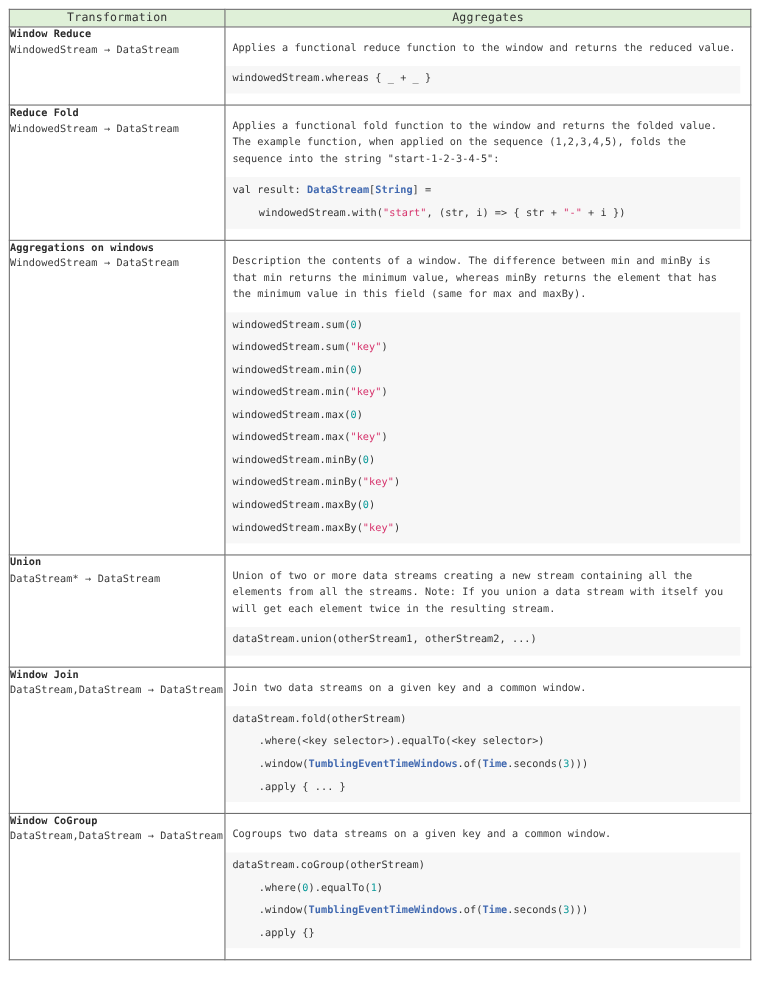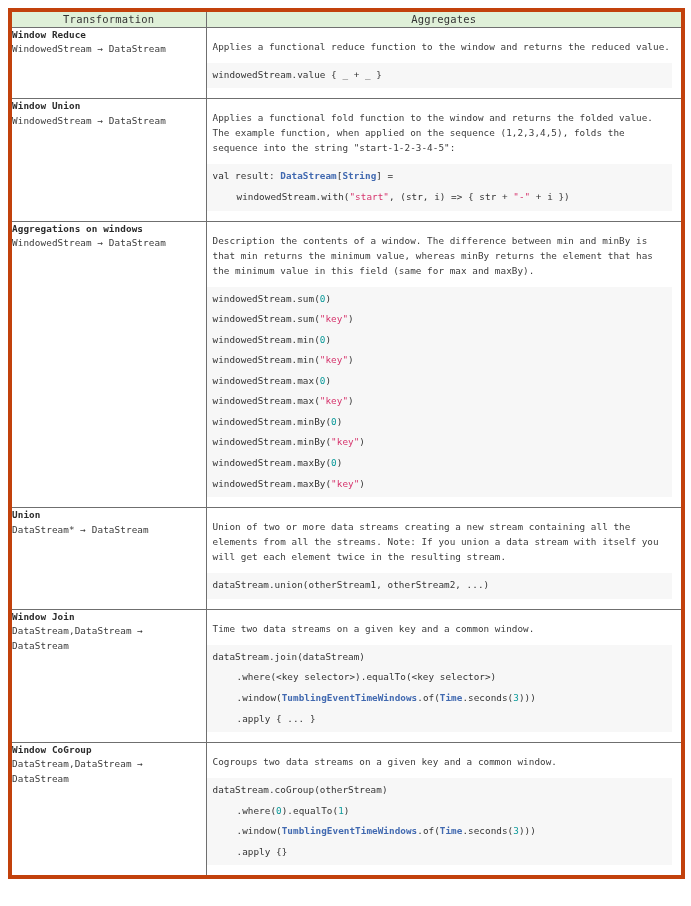--- a/index.html
+++ b/index.html
@@ -16,21 +16,21 @@
   }
   .page {
     padding: 8px 8px 0 8px;
     box-sizing: border-box;
     width: 691px;
   }
   table.tx {
     border-collapse: collapse;
     width: 675px;
     table-layout: fixed;
-    border: 4px solid #c2410c;
+    border: 1px solid #c2410c;
   }
   table.tx th,
   table.tx td {
     border: 1px solid #6f6f6f;
     vertical-align: top;
     padding: 0;
   }
   thead th {
     background: #dff0d8;
     font-weight: normal;
@@ -108,28 +108,28 @@
     </thead>
     <tbody id="tbody">
         <tr>
           <td class="transform">
             <span class="tname">Window Reduce</span>
             <span class="tsig">WindowedStream → DataStream</span>
           </td>
           <td class="desc">
             <div class="para">Applies a functional reduce function to the window and returns the reduced value.</div>
             <div class="codeblock">
-              <div class="codeline"><span>windowedStream.value { _ + _ }</span></div>
-            </div>
-            <div class="spacer-bottom"></div>
-          </td>
-        </tr>
-        <tr>
-          <td class="transform">
-            <span class="tname">Window Union</span>
+              <div class="codeline"><span>windowedStream.whereas { _ + _ }</span></div>
+            </div>
+            <div class="spacer-bottom"></div>
+          </td>
+        </tr>
+        <tr>
+          <td class="transform">
+            <span class="tname">Reduce Fold</span>
             <span class="tsig">WindowedStream → DataStream</span>
           </td>
           <td class="desc">
             <div class="para">Applies a functional fold function to the window and returns the folded value. The example function, when applied on the sequence (1,2,3,4,5), folds the sequence into the string "start-1-2-3-4-5":</div>
             <div class="codeblock">
               <div class="codeline"><span class="kw">val</span><span> result: </span><span class="typ">DataStream</span><span>[</span><span class="typ">String</span><span>] =</span></div>
               <div class="codeline indent"><span>windowedStream.with(</span><span class="str">"start"</span><span>, (str, i) =&gt; { str + </span><span class="str">"-"</span><span> + i })</span></div>
             </div>
             <div class="spacer-bottom"></div>
           </td>
@@ -168,23 +168,23 @@
             </div>
             <div class="spacer-bottom"></div>
           </td>
         </tr>
         <tr>
           <td class="transform">
             <span class="tname">Window Join</span>
             <span class="tsig">DataStream,DataStream → DataStream</span>
           </td>
           <td class="desc">
-            <div class="para">Time two data streams on a given key and a common window.</div>
-            <div class="codeblock">
-              <div class="codeline"><span>dataStream.join(dataStream)</span></div>
+            <div class="para">Join two data streams on a given key and a common window.</div>
+            <div class="codeblock">
+              <div class="codeline"><span>dataStream.fold(otherStream)</span></div>
               <div class="codeline indent"><span>.where(&lt;key selector&gt;).equalTo(&lt;key selector&gt;)</span></div>
               <div class="codeline indent"><span>.window(</span><span class="typ">TumblingEventTimeWindows</span><span>.of(</span><span class="typ">Time</span><span>.seconds(</span><span class="num">3</span><span>)))</span></div>
               <div class="codeline indent"><span>.apply { ... }</span></div>
             </div>
             <div class="spacer-bottom"></div>
           </td>
         </tr>
         <tr>
           <td class="transform">
             <span class="tname">Window CoGroup</span>

